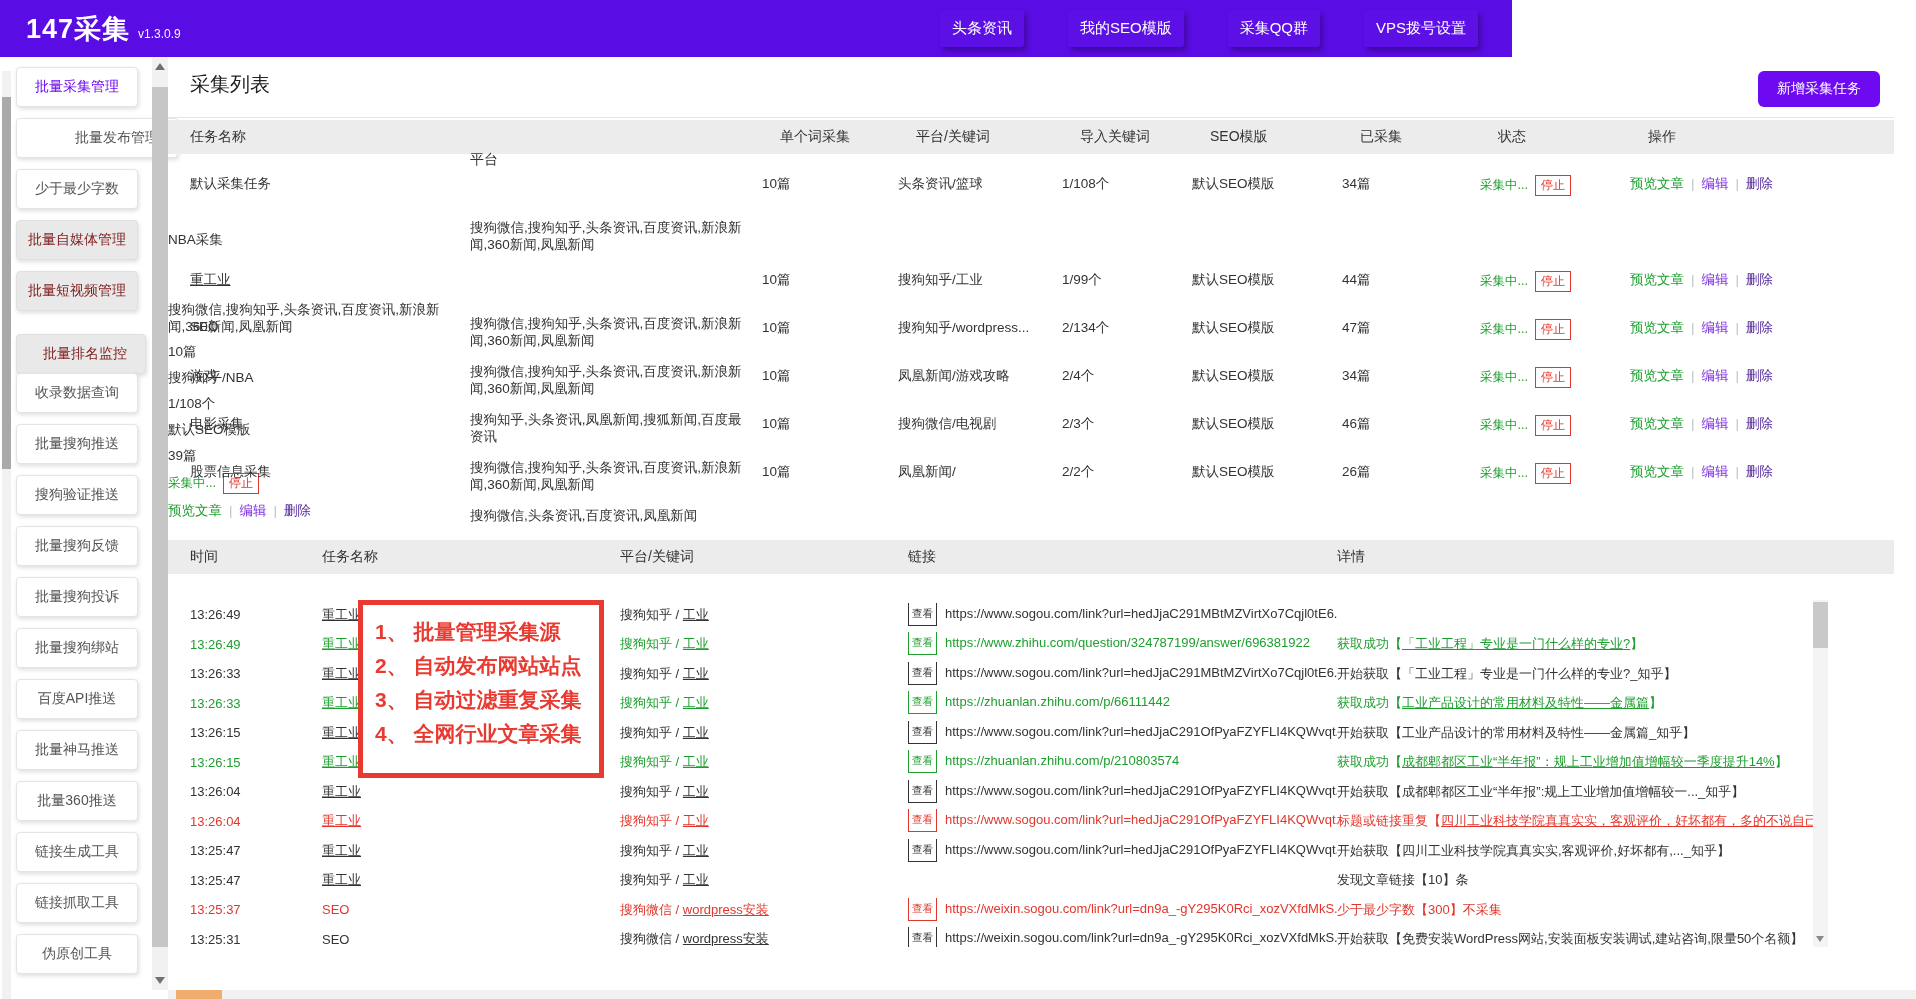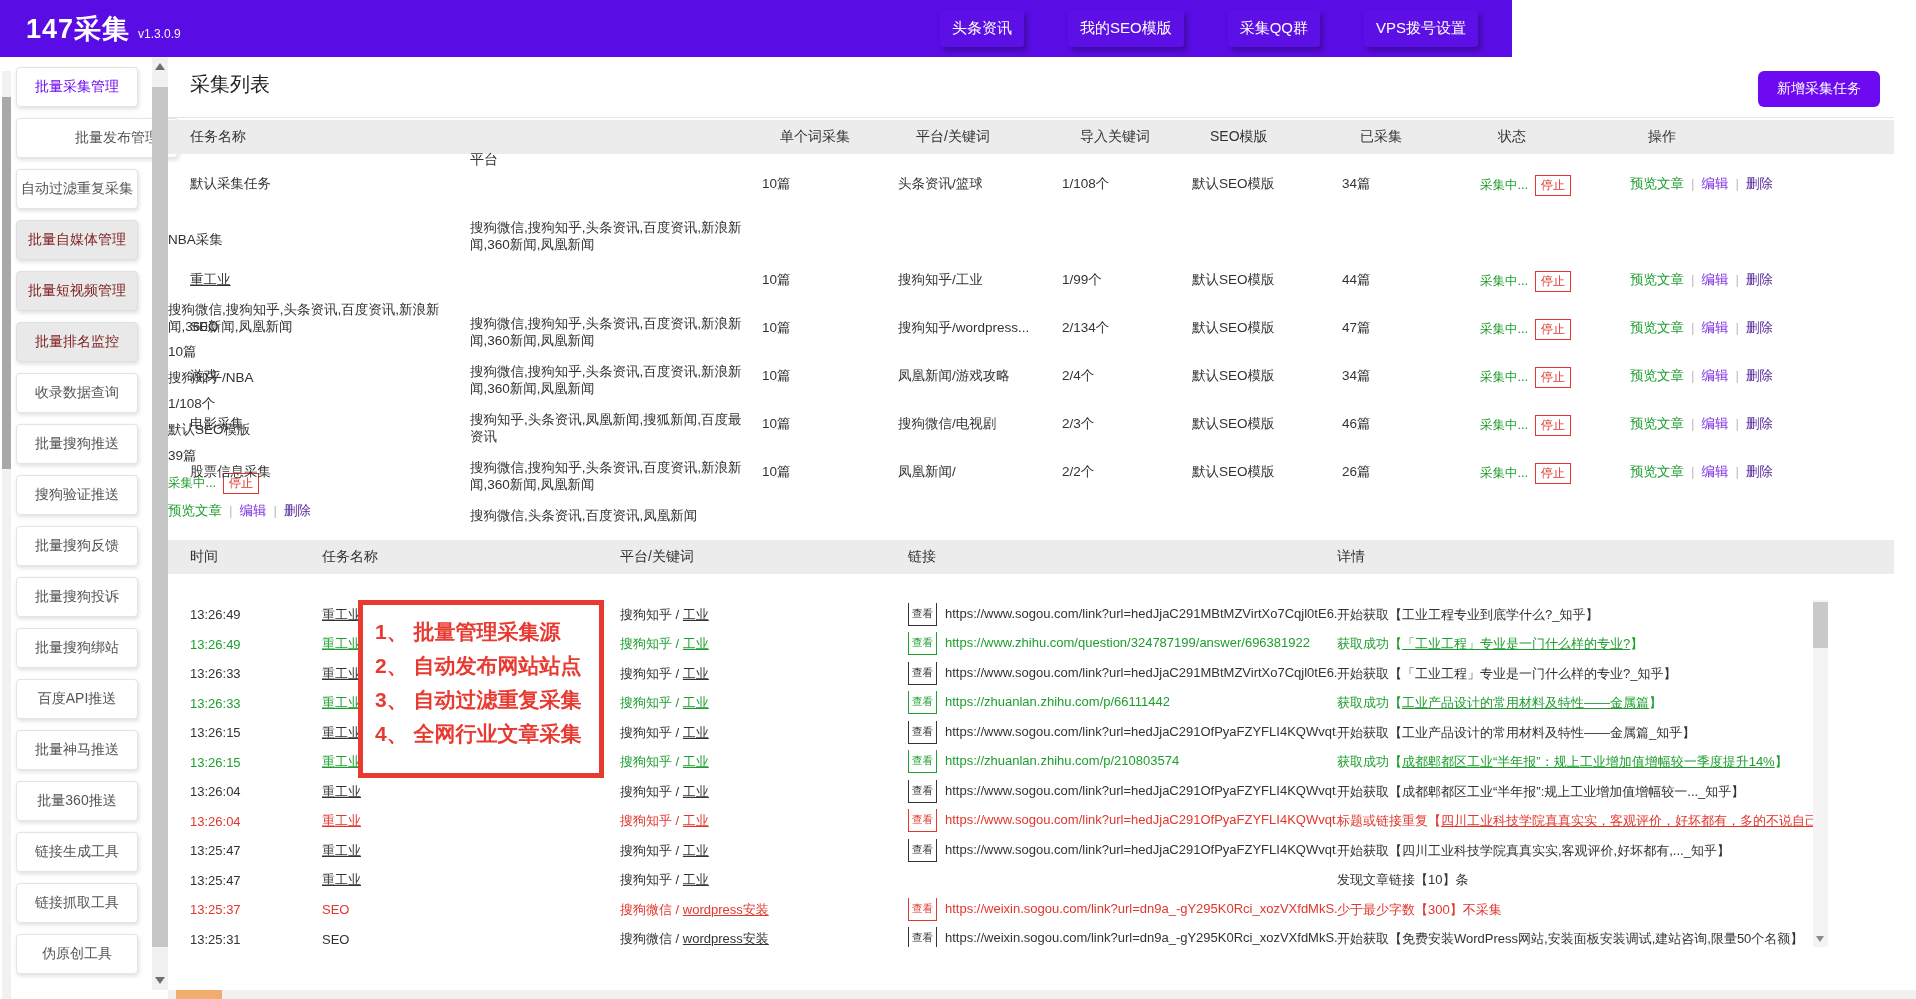--- a/index.html
+++ b/index.html
@@ -99,24 +99,24 @@
       <div class="nav-item">VPS拨号设置</div>
     </div>
 </div>
 
 <div class="sidebar">
   <div class="side-scroll">
     <div class="side-thumb"></div>
   </div>
 <div class="side-item active" style="top: 10px;">批量采集管理</div>
     <div class="side-item" style="top: 61px; padding-left: 40px;">批量发布管理</div>
-    <div class="side-item" style="top: 112px;">自动过滤重复采集</div>
+    <div class="side-item" style="top: 112px;">少于最少字数</div>
     <div class="side-item disabled" style="top: 163px;">批量自媒体管理</div>
     <div class="side-item disabled" style="top: 214px;">批量短视频管理</div>
-    <div class="side-item disabled" style="top: 265px;">批量排名监控</div>
+    <div class="side-item disabled" style="top: 277px; padding-left: 8px;">批量排名监控</div>
     <div class="side-item" style="top: 316px;">收录数据查询</div>
     <div class="side-item" style="top: 367px;">批量搜狗推送</div>
     <div class="side-item" style="top: 418px;">搜狗验证推送</div>
     <div class="side-item" style="top: 469px;">批量搜狗反馈</div>
     <div class="side-item" style="top: 520px;">批量搜狗投诉</div>
     <div class="side-item" style="top: 571px;">批量搜狗绑站</div>
     <div class="side-item" style="top: 622px;">百度API推送</div>
     <div class="side-item" style="top: 673px;">批量神马推送</div>
     <div class="side-item" style="top: 724px;">批量360推送</div>
     <div class="side-item" style="top: 775px;">链接生成工具</div>
@@ -243,21 +243,20 @@
     <div class="c2-detail">详情</div>
   </div>
 
   <div class="log-viewport" id="log-rows">
       <div class="log-row st-normal" style="top: 0px;">
         <div class="c-pad"></div>
         <div class="c2-time">13:26:49</div>
         <div class="c2-task"><span class="u">重工业</span></div>
         <div class="c2-pk"><span>搜狗知乎 / </span><span class="u">工业</span></div>
         <div class="c2-link"><span class="view-box">查看</span><span>https://www.sogou.com/link?url=hedJjaC291MBtMZVirtXo7Cqjl0tE6...</span></div>
-        <div class="c2-detail"><span>开始获取【工业工程专业到底学什么?_知乎】</span></div>
       </div>
       <div class="log-row st-success" style="top: 29.5px;">
         <div class="c-pad"></div>
         <div class="c2-time">13:26:49</div>
         <div class="c2-task"><span class="u">重工业</span></div>
         <div class="c2-pk"><span>搜狗知乎 / </span><span class="u">工业</span></div>
         <div class="c2-link"><span class="view-box">查看</span><span>https://www.zhihu.com/question/324787199/answer/696381922</span></div>
         <div class="c2-detail"><span>获取成功【</span><span class="u">「工业工程」专业是一门什么样的专业?</span><span>】</span></div>
       </div>
       <div class="log-row st-normal" style="top: 59px;">

